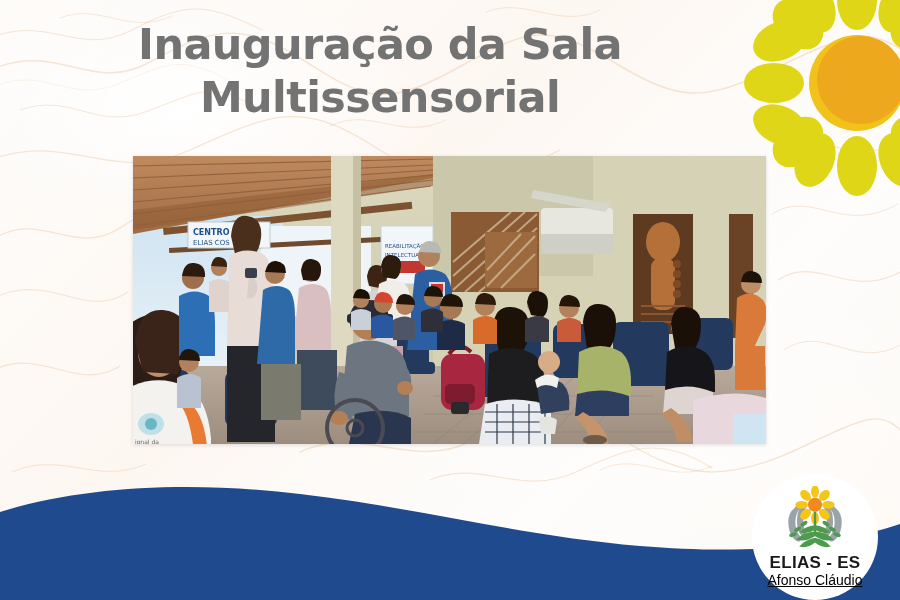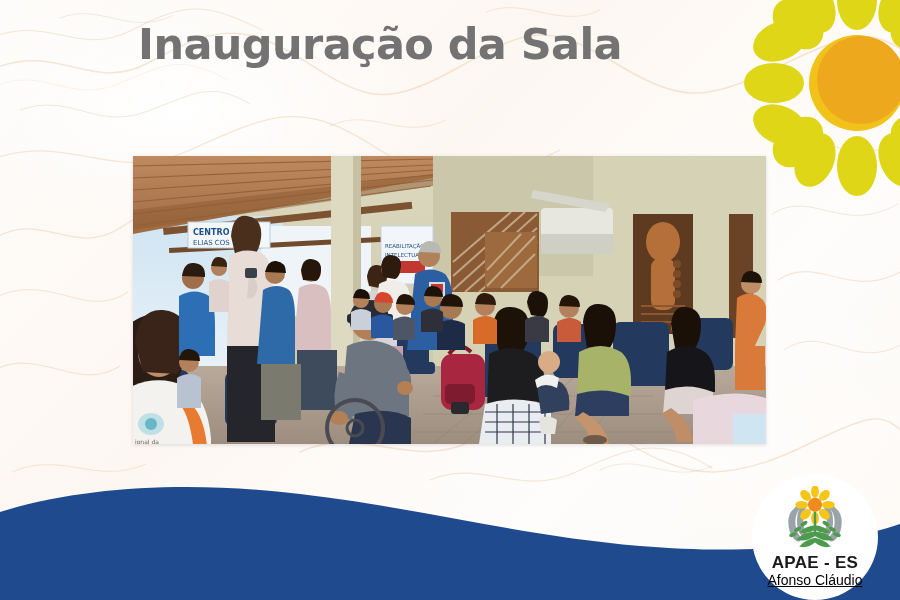--- a/index.html
+++ b/index.html
@@ -176,20 +176,21 @@
       <ellipse cx="192" cy="157" rx="28" ry="19" transform="rotate(-23 192 157)"></ellipse>
       <ellipse cx="73" cy="192" rx="19" ry="28" transform="rotate(23 73 192)"></ellipse>
       <ellipse cx="157" cy="192" rx="19" ry="28" transform="rotate(-23 157 192)"></ellipse>
     </g>
     <circle cx="115" cy="115" r="48" fill="#f0c21a"></circle>
     <circle cx="119" cy="112" r="44" fill="#eda81d"></circle>
   </svg>
 
   <div class="title-block">
     <div class="title-line">Inauguração da Sala</div>
+    <div class="title-line">Multissensorial</div>
   </div>
 
   <div class="photo-frame">
     <svg viewBox="0 0 633 288" preserveAspectRatio="none">
       <defs>
         <linearGradient id="roofG" x1="0" y1="0" x2="0" y2="1">
           <stop offset="0" stop-color="#c08a5f"></stop>
             <stop offset="1" stop-color="#9f6b43"></stop>
         </linearGradient>
         <linearGradient id="wallG" x1="0" y1="0" x2="0" y2="1">
@@ -541,18 +542,18 @@
           <g>
             <ellipse cx="28" cy="55" rx="5" ry="2.5" transform="rotate(-30 28 55)"></ellipse>
             <ellipse cx="22" cy="62" rx="5" ry="2.5" transform="rotate(-20 22 62)"></ellipse>
             <ellipse cx="72" cy="55" rx="5" ry="2.5" transform="rotate(30 72 55)"></ellipse>
             <ellipse cx="78" cy="62" rx="5" ry="2.5" transform="rotate(20 78 62)"></ellipse>
             <ellipse cx="36" cy="48" rx="5" ry="2.5" transform="rotate(-35 36 48)"></ellipse>
             <ellipse cx="64" cy="48" rx="5" ry="2.5" transform="rotate(35 64 48)"></ellipse>
           </g>
         </g>
       </svg>
-      <div class="logo-title">APAE - ES</div>
+      <div class="logo-title">ELIAS - ES</div>
       <div class="logo-sub">Afonso Cláudio</div>
     </div>
   </div>
 
 </div>
 
 </body></html>

